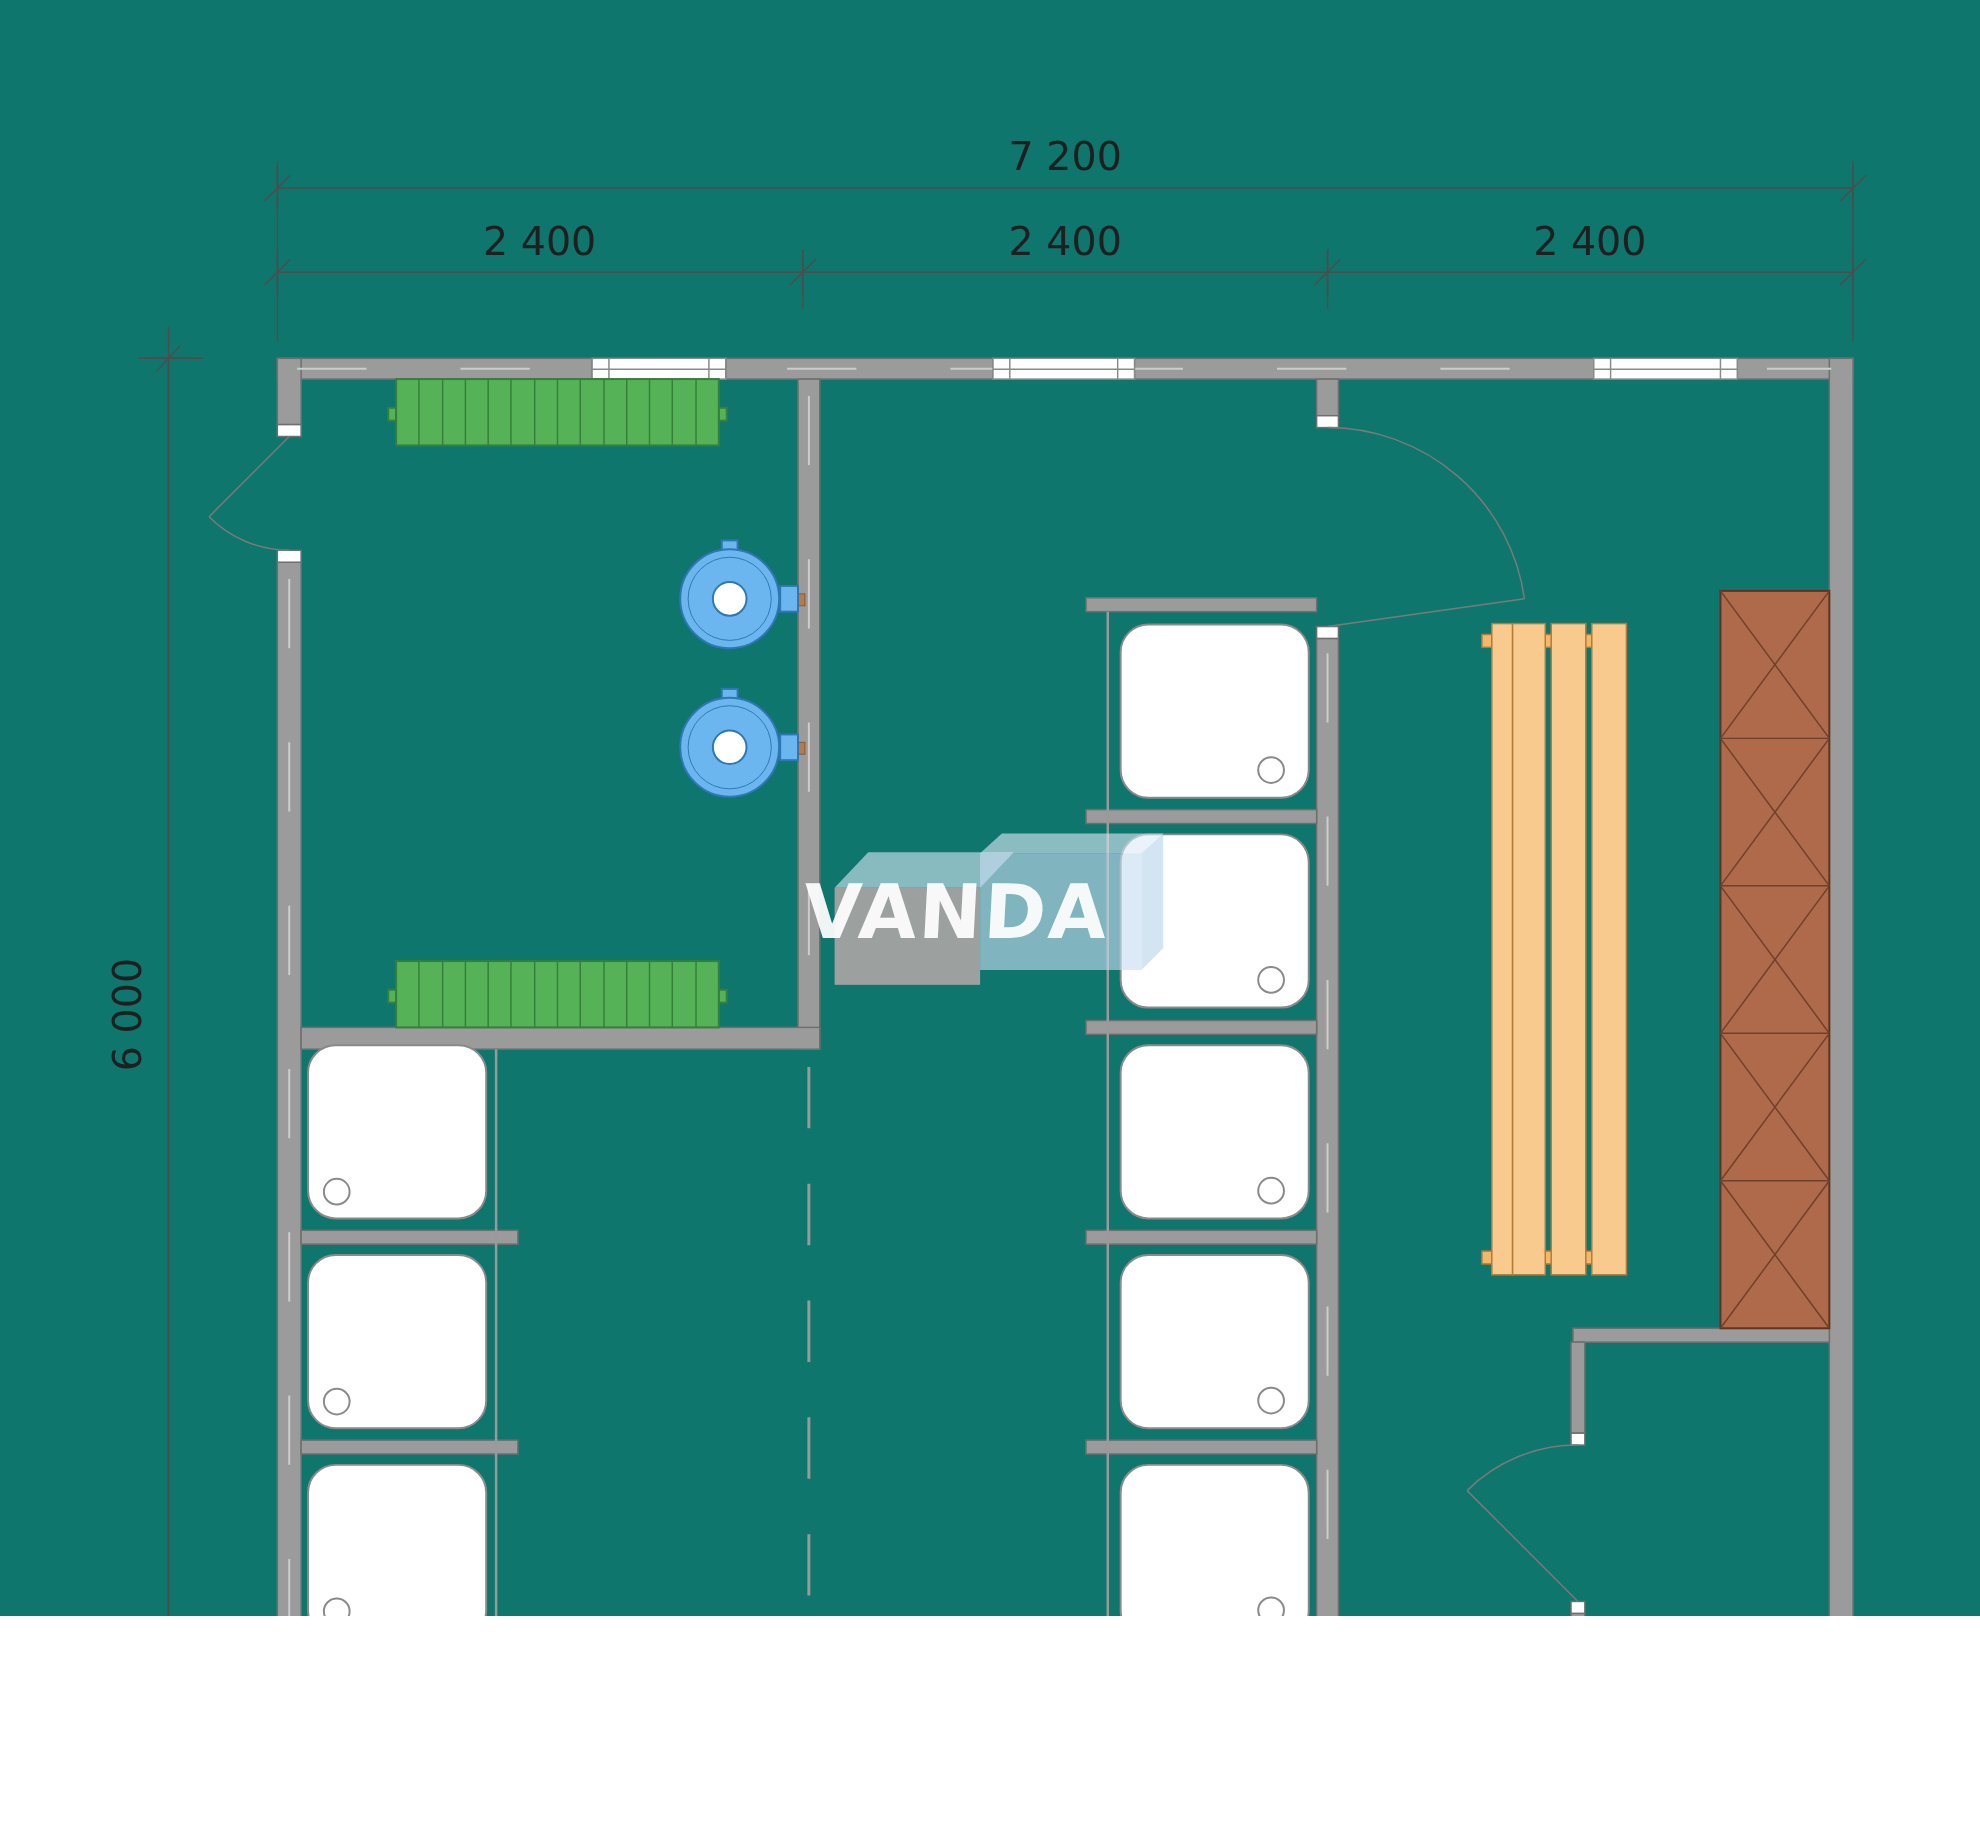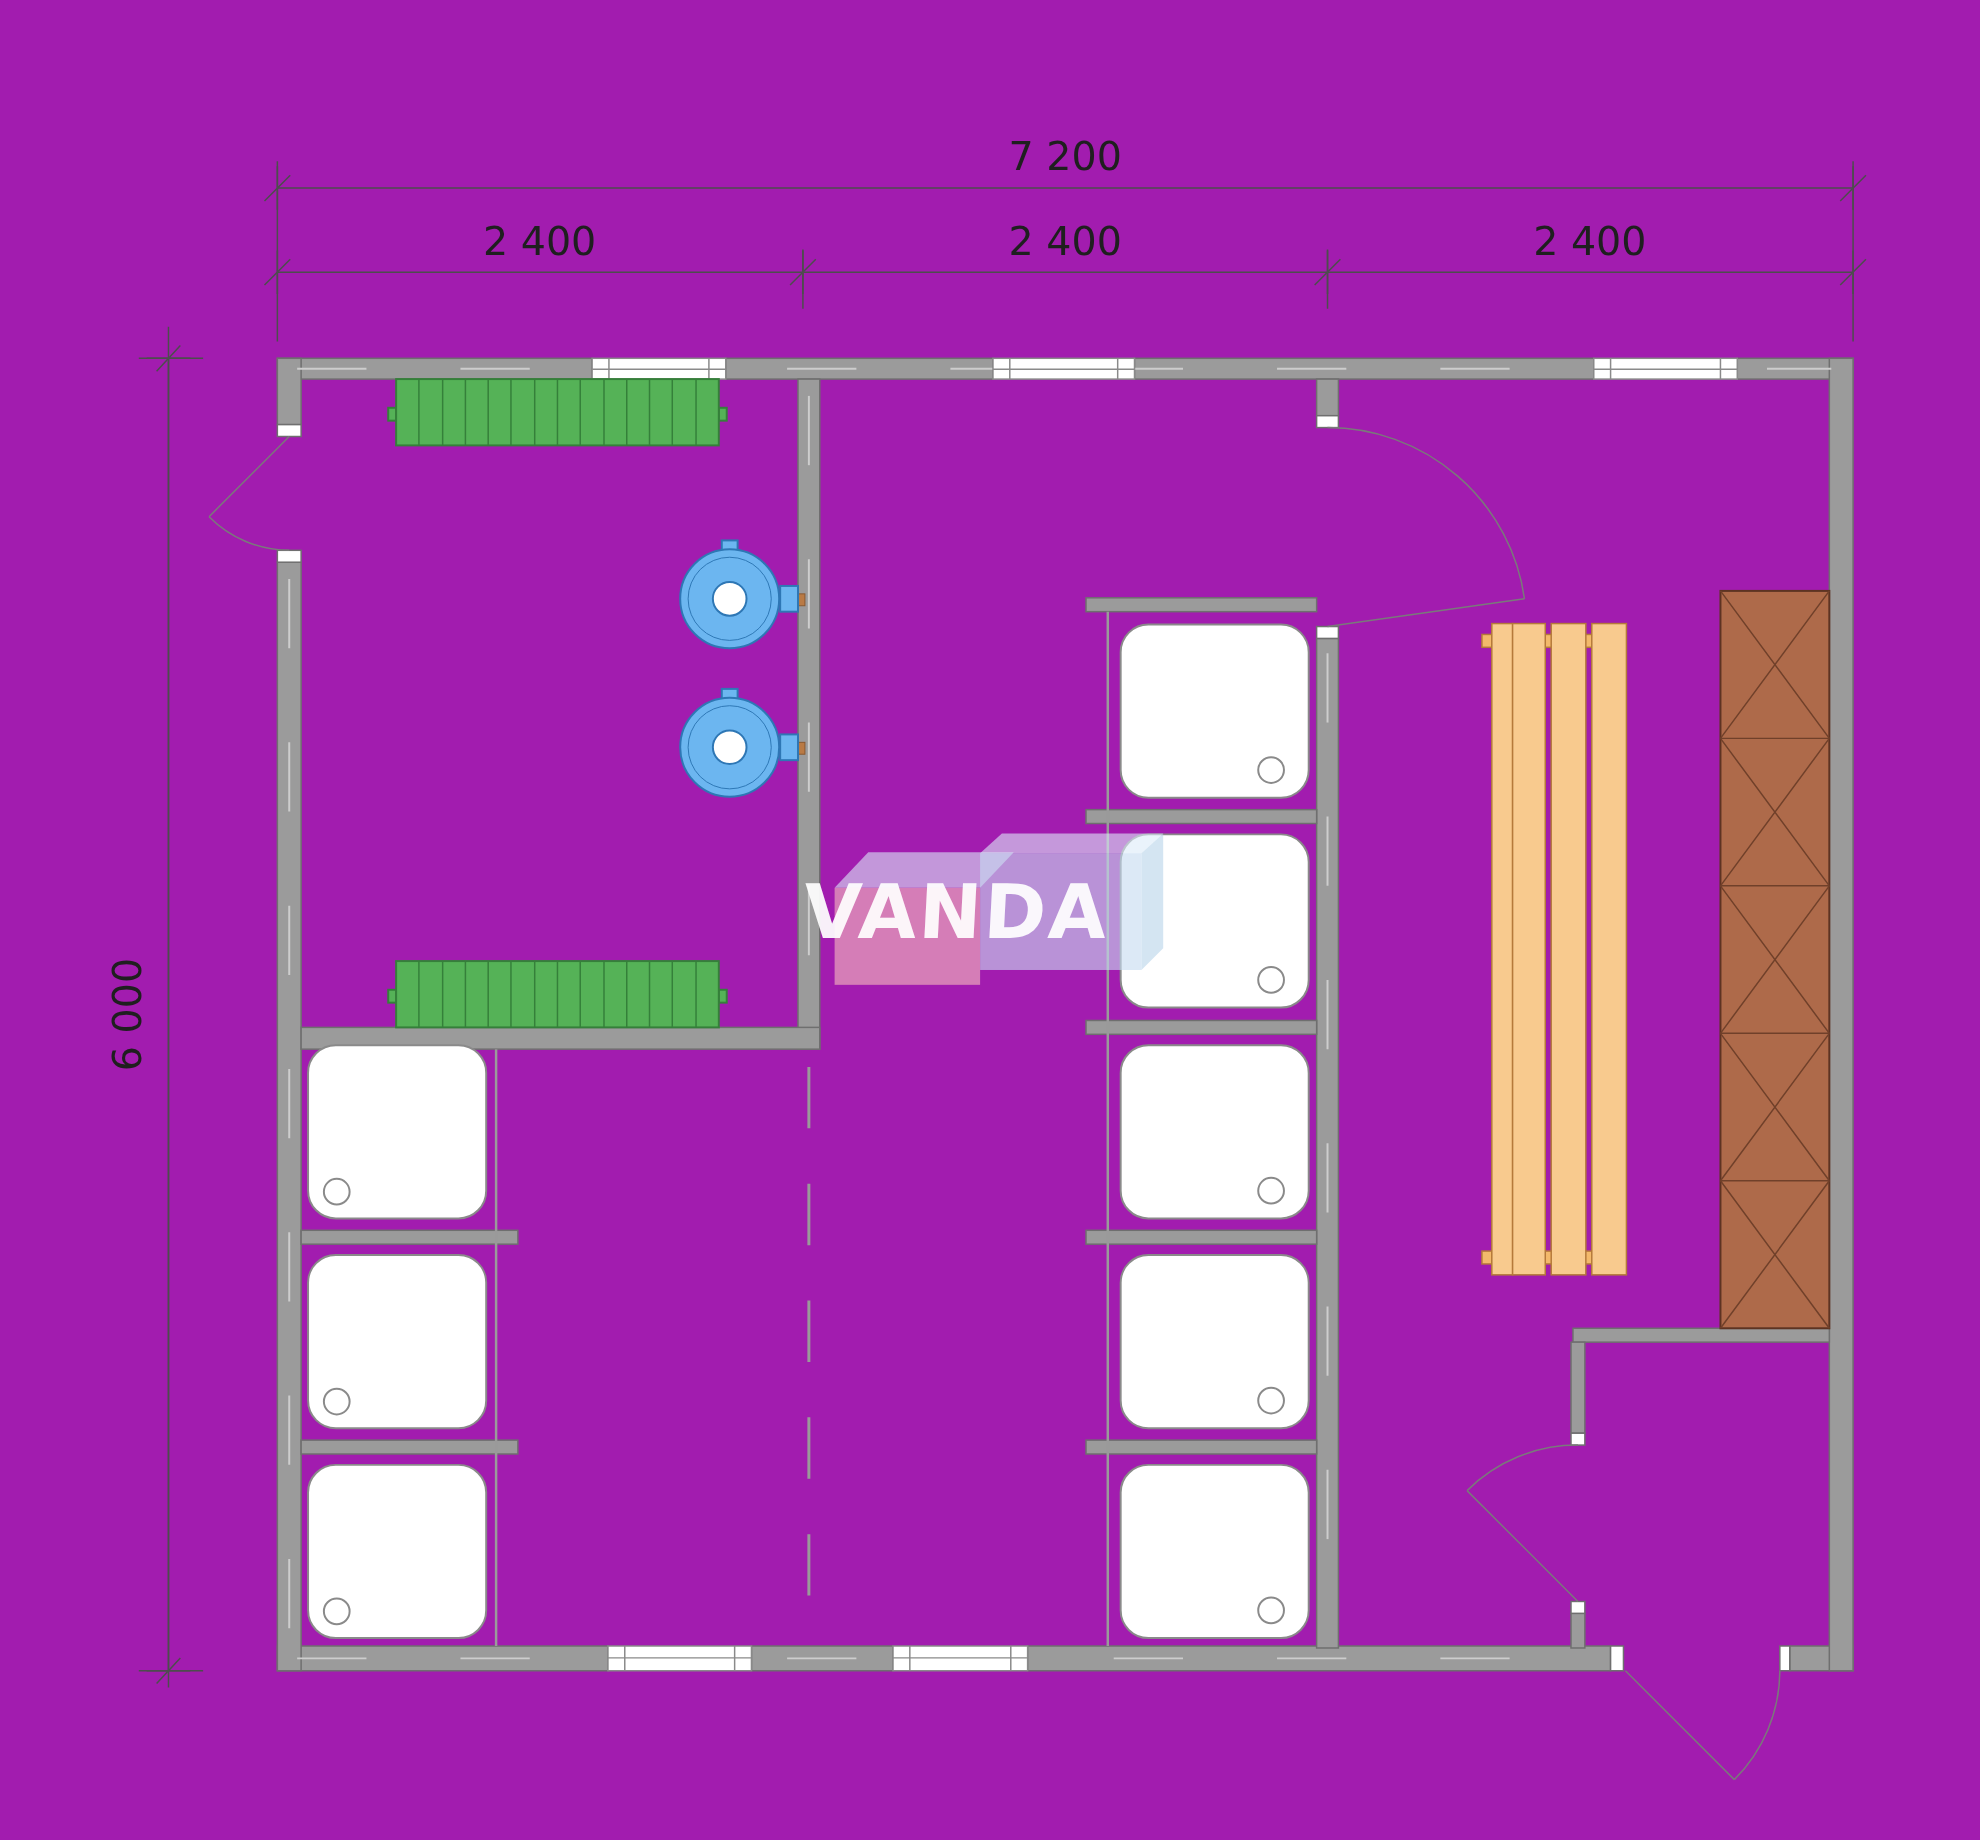--- a/index.html
+++ b/index.html
@@ -1,16 +1,16 @@
 <!DOCTYPE html>
 <html><head>
 <meta charset="utf-8">
 <style>
   html,body{margin:0;padding:0;background:#ffffff;}
-  .stage{position:relative;width:1980px;height:1840px;background:#a21caf;overflow:hidden;
+  .stage{position:relative;width:1980px;height:1616px;background:#0f766e;overflow:hidden;
          font-family:"DejaVu Sans", sans-serif;}
   svg{position:absolute;left:0;top:0;}
   .dim-text{font-family:"DejaVu Sans", sans-serif;font-size:40px;fill:#1f1f1f;}
   .logo-text{font-family:"DejaVu Sans", sans-serif;font-weight:bold;font-size:76px;
              fill:#ffffff;opacity:.93;letter-spacing:2px;}
 </style>
 </head>
 <body>
 
 <div class="stage">

